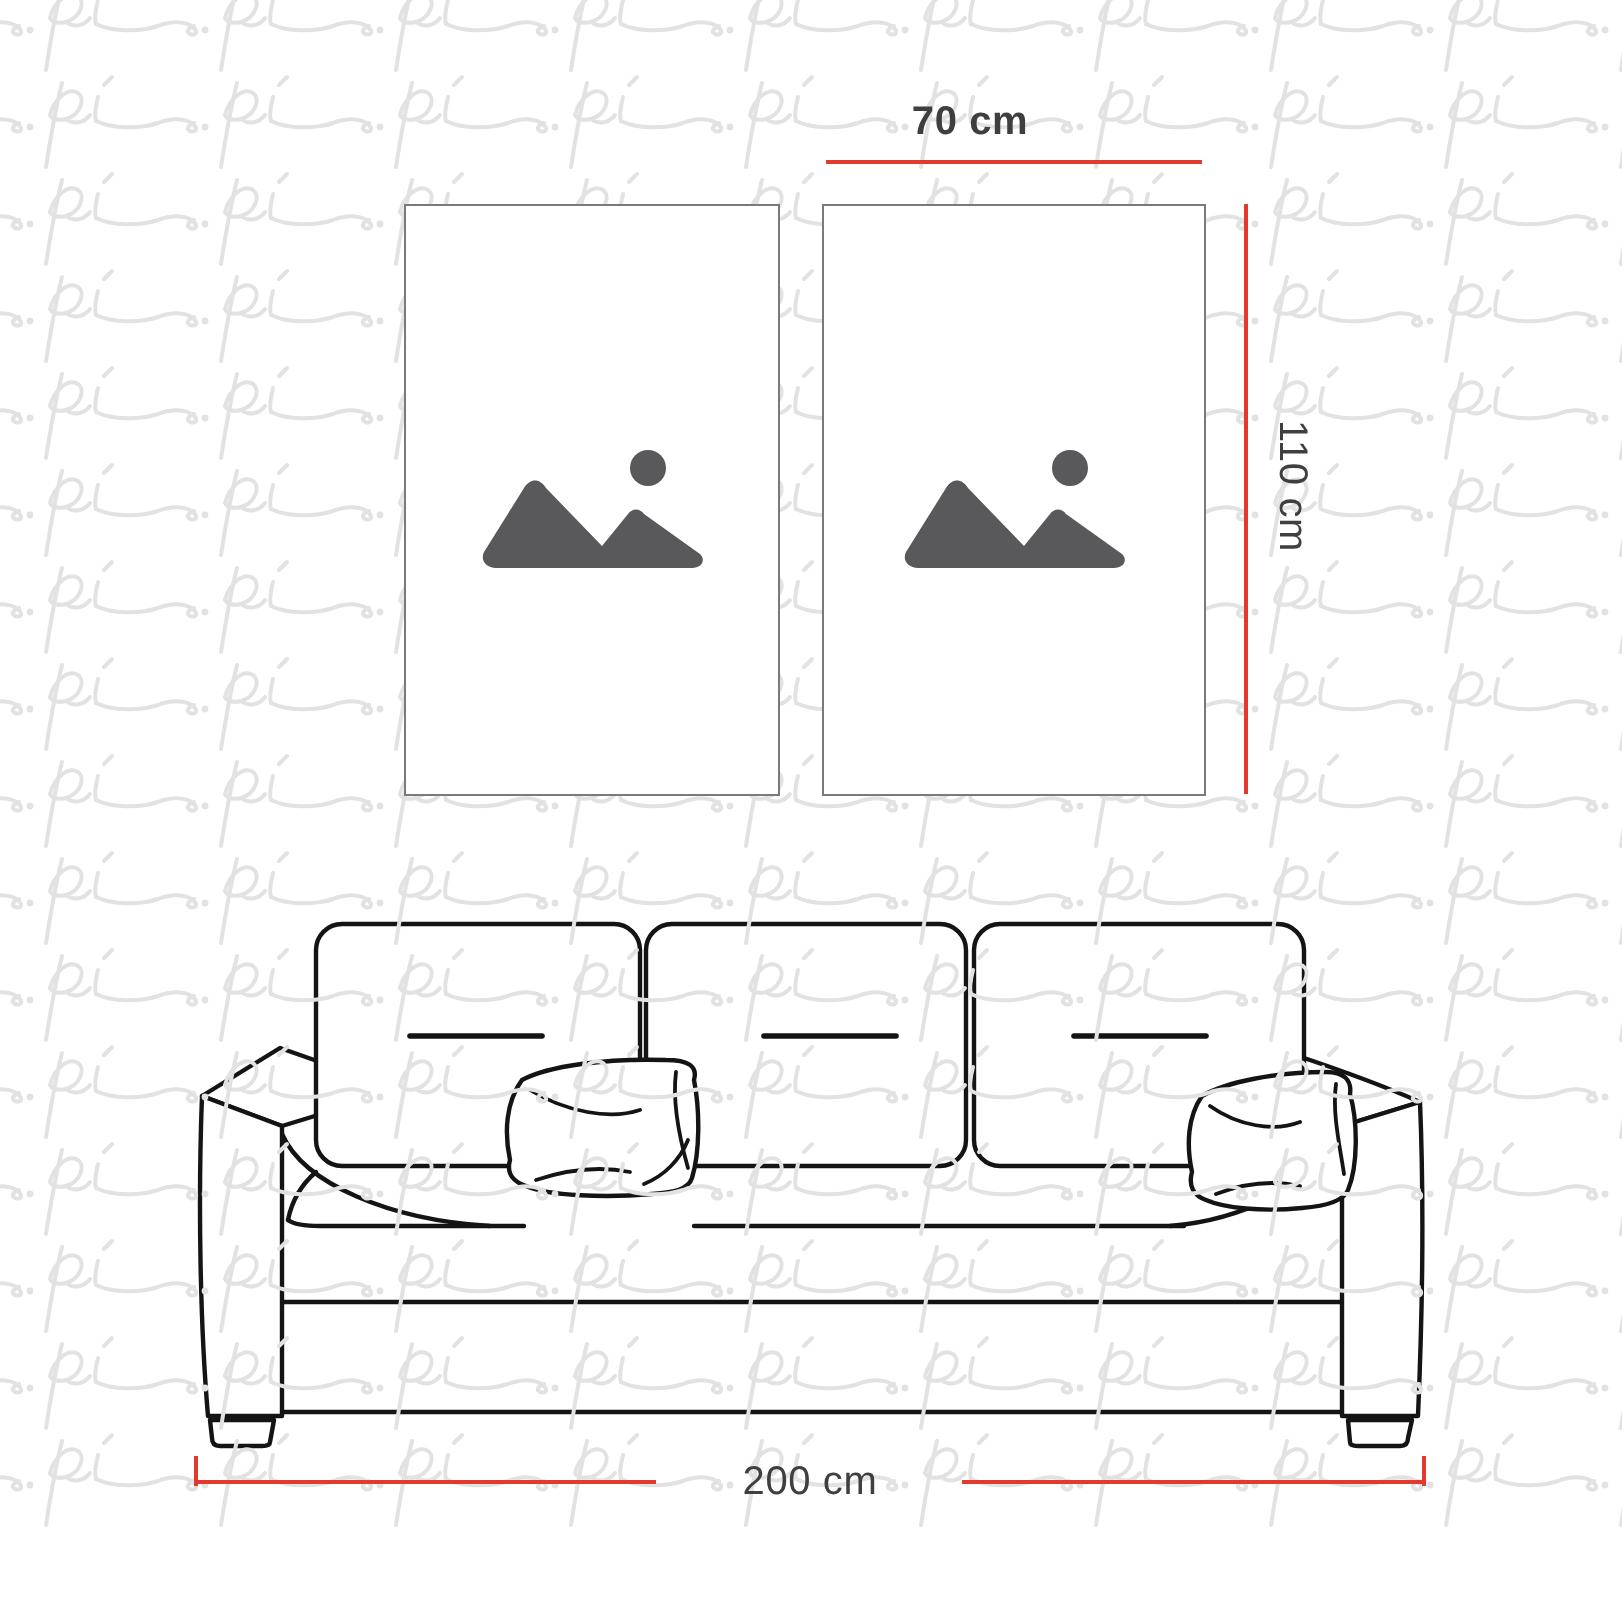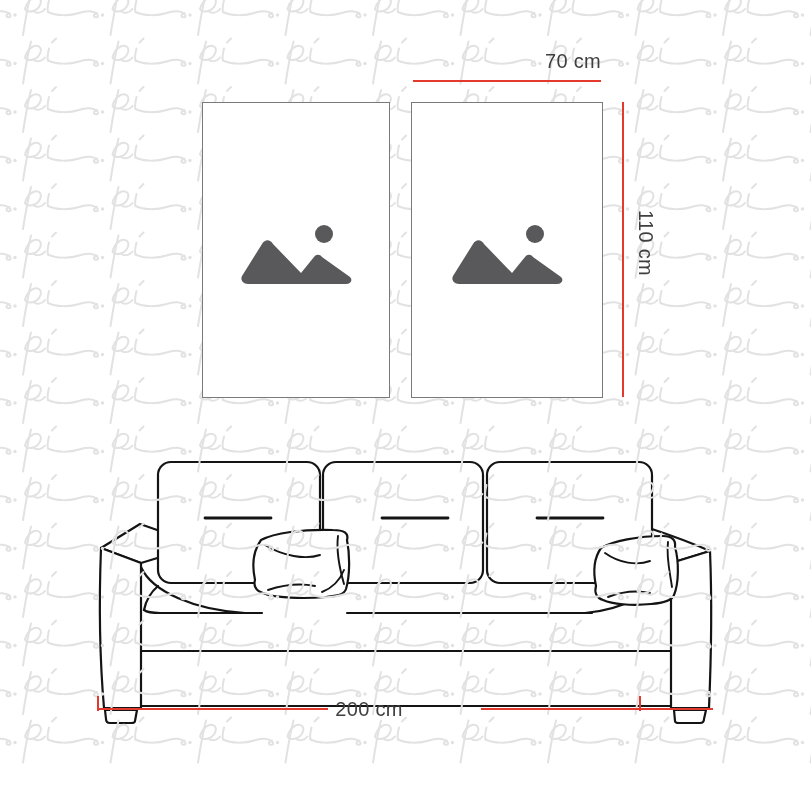--- a/index.html
+++ b/index.html
@@ -25,28 +25,28 @@
     display:flex;align-items:center;justify-content:center;
   }
   #frame-left {left:202px;top:102px;width:188px;height:296px;}
   #frame-right{left:411px;top:102px;width:192px;height:296px;}
   .ph-icon{fill:var(--placeholder-icon);margin-top:8px;}
   
   .dim-label{
     color:var(--dimension-text);font-size:20px;line-height:22px;
     letter-spacing:.3px;white-space:nowrap;
   }
-  #width-dim-label{position:absolute;left:413px;top:50px;width:188px;text-align:right;}
+  #width-dim-label{position:absolute;left:391px;top:50px;width:188px;text-align:center;font-weight:bold;}
   #width-dim-line{position:absolute;left:413px;top:80px;width:188px;height:2px;background:var(--dimension-line);}
   #height-dim-line{position:absolute;left:622px;top:102px;width:2px;height:295px;background:var(--dimension-line);}
   #height-dim-label{
     position:absolute;left:611px;top:232px;width:70px;text-align:center;
     transform:rotate(90deg);
   }
-  #sofa-width-dim{position:absolute;left:97px;top:696px;width:544px;height:17px;padding-left:36px;}
+  #sofa-width-dim{position:absolute;left:97px;top:728px;width:616px;height:17px;padding-left:36px;}
   #sofa-width-dim .tick{position:absolute;top:0;width:2px;height:15px;background:var(--dimension-line);}
   #sofa-width-dim .tick.left{left:0;}
   #sofa-width-dim .tick.right{right:0;}
   #sofa-width-dim .seg{position:absolute;top:12px;height:2px;background:var(--dimension-line);}
   #sofa-width-dim .seg.left{left:0;width:231px;}
   #sofa-width-dim .seg.right{left:384px;width:232px;}
   #sofa-width-label{position:absolute;left:0;top:2px;width:100%;text-align:center;}
   
   .sofa-stroke{stroke:var(--sofa-outline);stroke-width:2.2;fill:none;stroke-linecap:round;stroke-linejoin:round;}
   .sofa-fill{stroke:var(--sofa-outline);stroke-width:2.2;fill:#fff;stroke-linecap:round;stroke-linejoin:round;}

